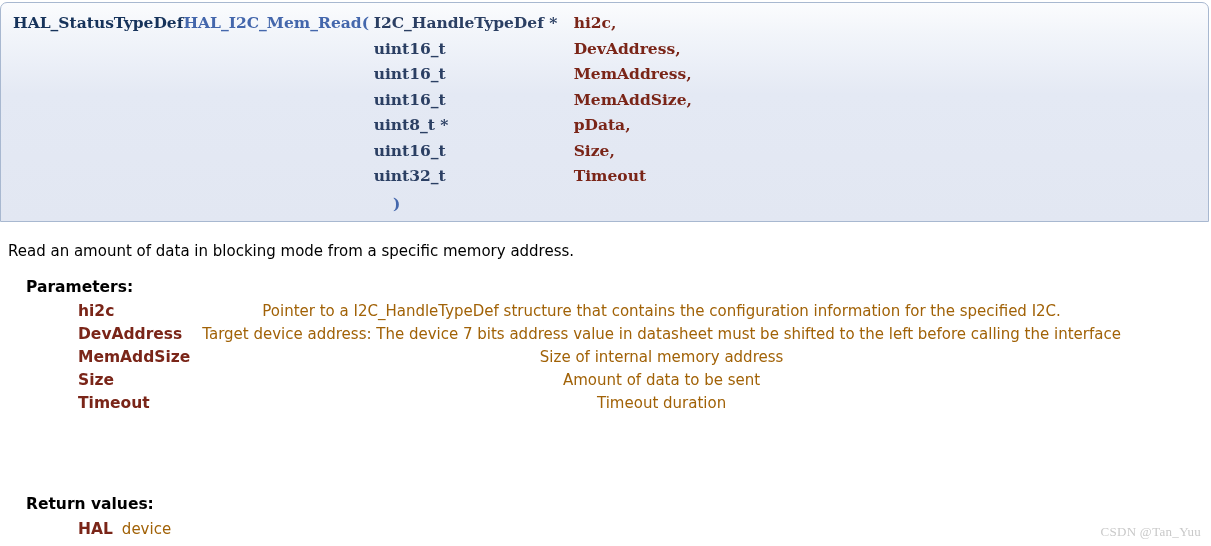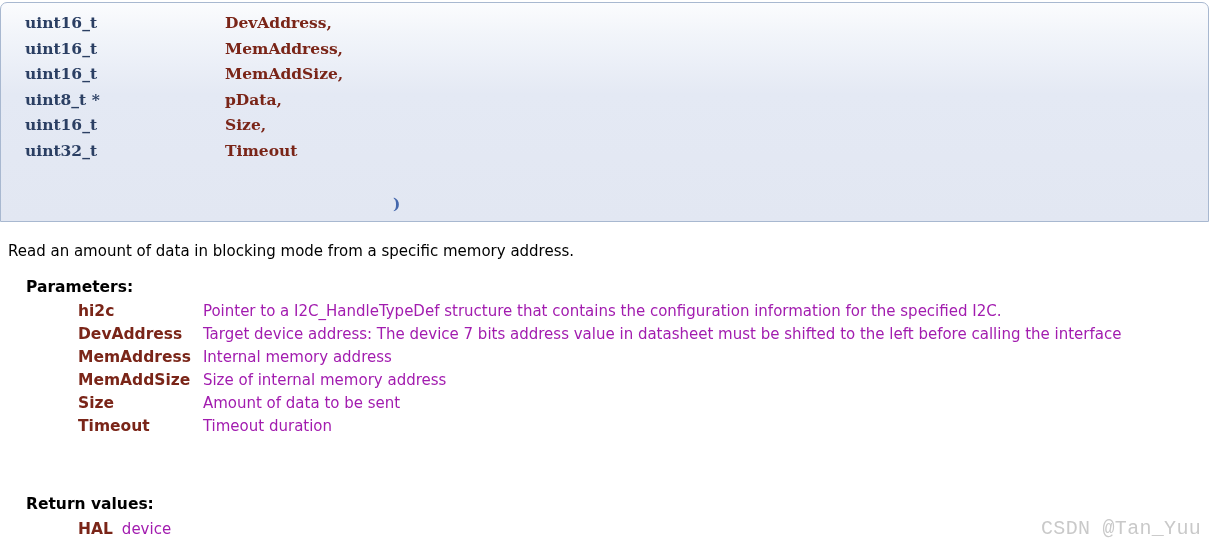--- a/index.html
+++ b/index.html
@@ -98,45 +98,53 @@
     height: 23px;
     white-space: nowrap;
   }
   .kv-key {
     font-weight: bold;
     color: #7a2518;
     padding-right: 10px;
     font-size: 15.5px;
   }
   .kv-val {
-    color: #a21caf;
+    color: #a16207;
     font-weight: normal;
+    text-align: center;
   }
   #returns-table .kv-key { padding-right: 9px; }
 
   
   .watermark {
     position: absolute;
     right: 10px;
     bottom: 6px;
-    font-family: Liberation Mono, monospace;
-    font-size: 20px;
+    font-family: Liberation Serif, serif;
+    font-size: 13px;
     color: #c9c9c9;
     letter-spacing: 0.3px;
     user-select: none;
     text-align: center;
   }
 </style>
 </head>
 <body>
 
 <div class="proto-box">
   <table class="proto-table">
     <tbody>
       <tr>
+        <td class="td-ret">HAL_StatusTypeDef</td>
+        <td class="td-fname">HAL_I2C_Mem_Read</td>
+        <td class="td-paren">(</td>
+        <td class="td-type">I2C_HandleTypeDef *</td>
+        <td class="td-pname">hi2c,</td>
+      </tr>
+      <tr>
         <td class="td-ret"></td>
         <td class="td-fname"></td>
         <td class="td-paren"></td>
         <td class="td-type">uint16_t</td>
         <td class="td-pname">DevAddress,</td>
       </tr>
       <tr>
         <td class="td-ret"></td>
         <td class="td-fname"></td>
         <td class="td-paren"></td>
@@ -183,24 +191,20 @@
   <tbody>
     <tr>
       <td class="kv-key">hi2c</td>
       <td class="kv-val">Pointer to a I2C_HandleTypeDef structure that contains the configuration information for the specified I2C.</td>
     </tr>
     <tr>
       <td class="kv-key">DevAddress</td>
       <td class="kv-val">Target device address: The device 7 bits address value in datasheet must be shifted to the left before calling the interface</td>
     </tr>
     <tr>
-      <td class="kv-key">MemAddress</td>
-      <td class="kv-val">Internal memory address</td>
-    </tr>
-    <tr>
       <td class="kv-key">MemAddSize</td>
       <td class="kv-val">Size of internal memory address</td>
     </tr>
     <tr>
       <td class="kv-key">Size</td>
       <td class="kv-val">Amount of data to be sent</td>
     </tr>
     <tr>
       <td class="kv-key">Timeout</td>
       <td class="kv-val">Timeout duration</td>

